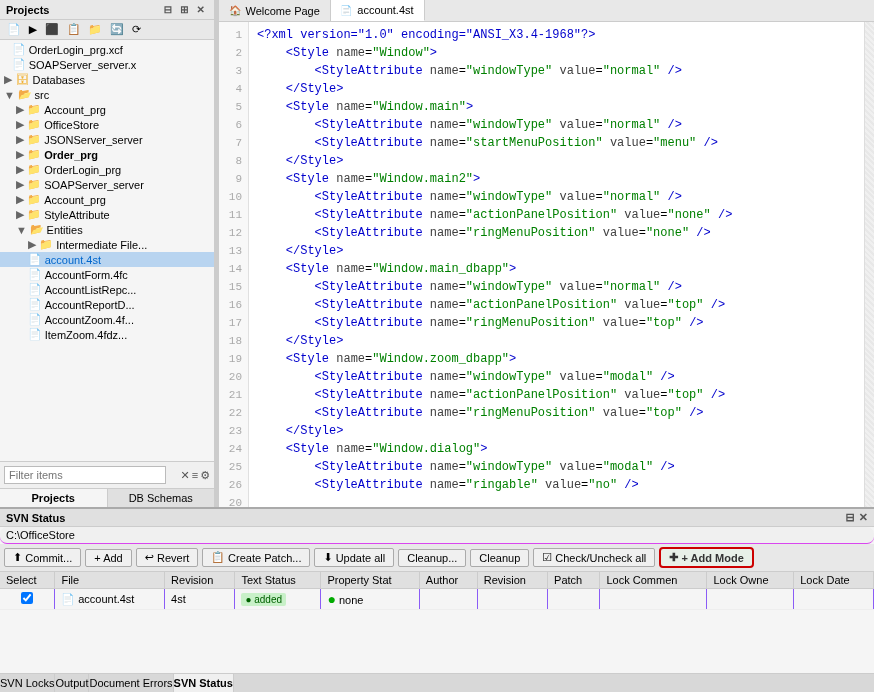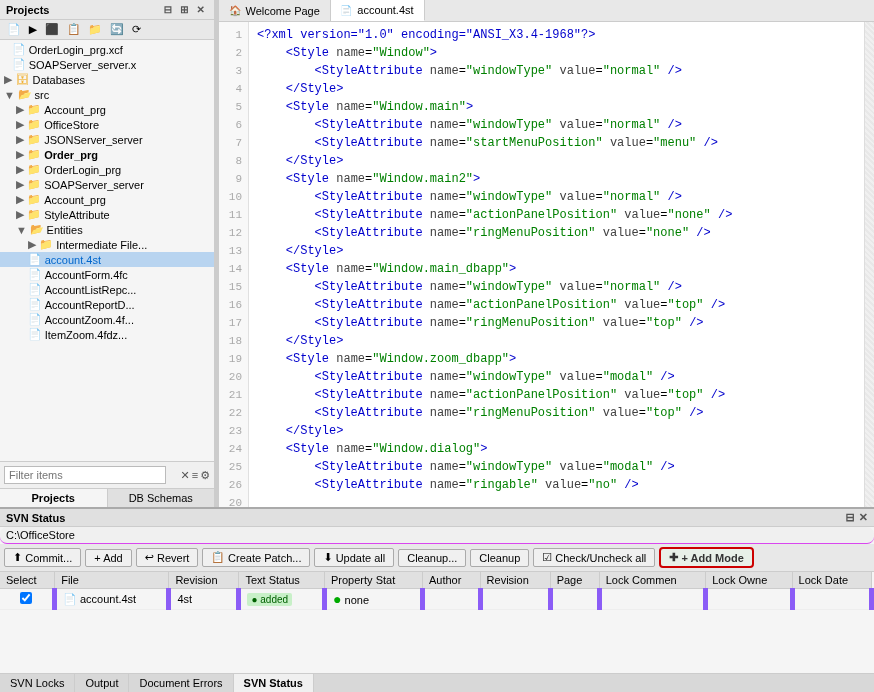--- a/index.html
+++ b/index.html
@@ -69,27 +69,27 @@
 
     .bottom-panel-path { padding: 2px 6px; font-size: 11px; border-bottom: 1px solid #d946ef; background: #f0f0f0; border-radius: 7px; }
 
     .svn-toolbar { display: flex; align-items: center; padding: 3px 4px; gap: 4px; background: #e8e8e8; border-bottom: 1px solid #ccc; flex-wrap: wrap; }
     .svn-btn { padding: 2px 8px; font-size: 11px; background: #f0f0f0; border: 1px solid #aaa; cursor: pointer; display: flex; align-items: center; gap: 3px; border-radius: 2px; }
     .svn-btn.add-mode { background: #e8f0e8; border-color: #888; font-weight: bold; border: 2px solid #cc0000; border-radius: 4px; color: #333; }
 
     .svn-table { flex: 1; overflow-y: auto; }
     .svn-table table { width: 100%; border-collapse: collapse; font-size: 11px; }
     .svn-table th { background: #e0e0e0; padding: 2px 6px; text-align: left; border-bottom: 1px solid #ccc; border-right: 1px solid #ccc; font-weight: normal; white-space: nowrap; }
-    .svn-table td { padding: 2px 6px; border-bottom: 1px solid #eee; border-right: 5px solid #8b5cf6; white-space: nowrap; }
+    .svn-table td { padding: 2px 6px; border-bottom: 1px solid #eee; border-right: 1px solid #8b5cf6; white-space: nowrap; }
 
     .status-added { background: #c8f0c8; color: #006000; padding: 1px 4px; border-radius: 2px; font-size: 10px; }
     .status-dot-green { color: #00aa00; font-size: 14px; }
 
     .bottom-tabs { display: flex; background: #d8d8d8; border-top: 1px solid #ccc; }
-    .bottom-tab { padding: 3px 10px; font-size: 11px; cursor: pointer; border-right: 1px solid #ccc; }
+    .bottom-tab { padding: 3px 0; font-size: 11px; cursor: pointer; border-right: 1px solid #ccc; }
     .bottom-tab.active { background: #f0f0f0; font-weight: bold; }
 
     .checkbox-cell { text-align: center; }
     input[type="checkbox"] { width: 12px; height: 12px; }
 
     .editor-right-edge { width: 10px; background: repeating-linear-gradient(45deg, #f0f0f0 0px, #f0f0f0 2px, #e8e8e8 2px, #e8e8e8 4px); border-left: 1px solid #ddd; }
   </style>
 </head>
 <body>
 
@@ -381,21 +381,21 @@
       <table>
         <thead>
           <tr>
             <th>Select</th>
             <th>File</th>
             <th>Revision</th>
             <th>Text Status</th>
             <th>Property Stat</th>
             <th>Author</th>
             <th>Revision</th>
-            <th>Page</th>
+            <th>Patch</th>
             <th>Lock Commen</th>
             <th>Lock Owne</th>
             <th>Lock Date</th>
           </tr>
         </thead>
         <tbody>
           <tr class="table-row">
             <td class="checkbox-cell"><input type="checkbox" checked="" style=""></td>
             <td>
               <span style="color:#0066cc">📄 </span>

